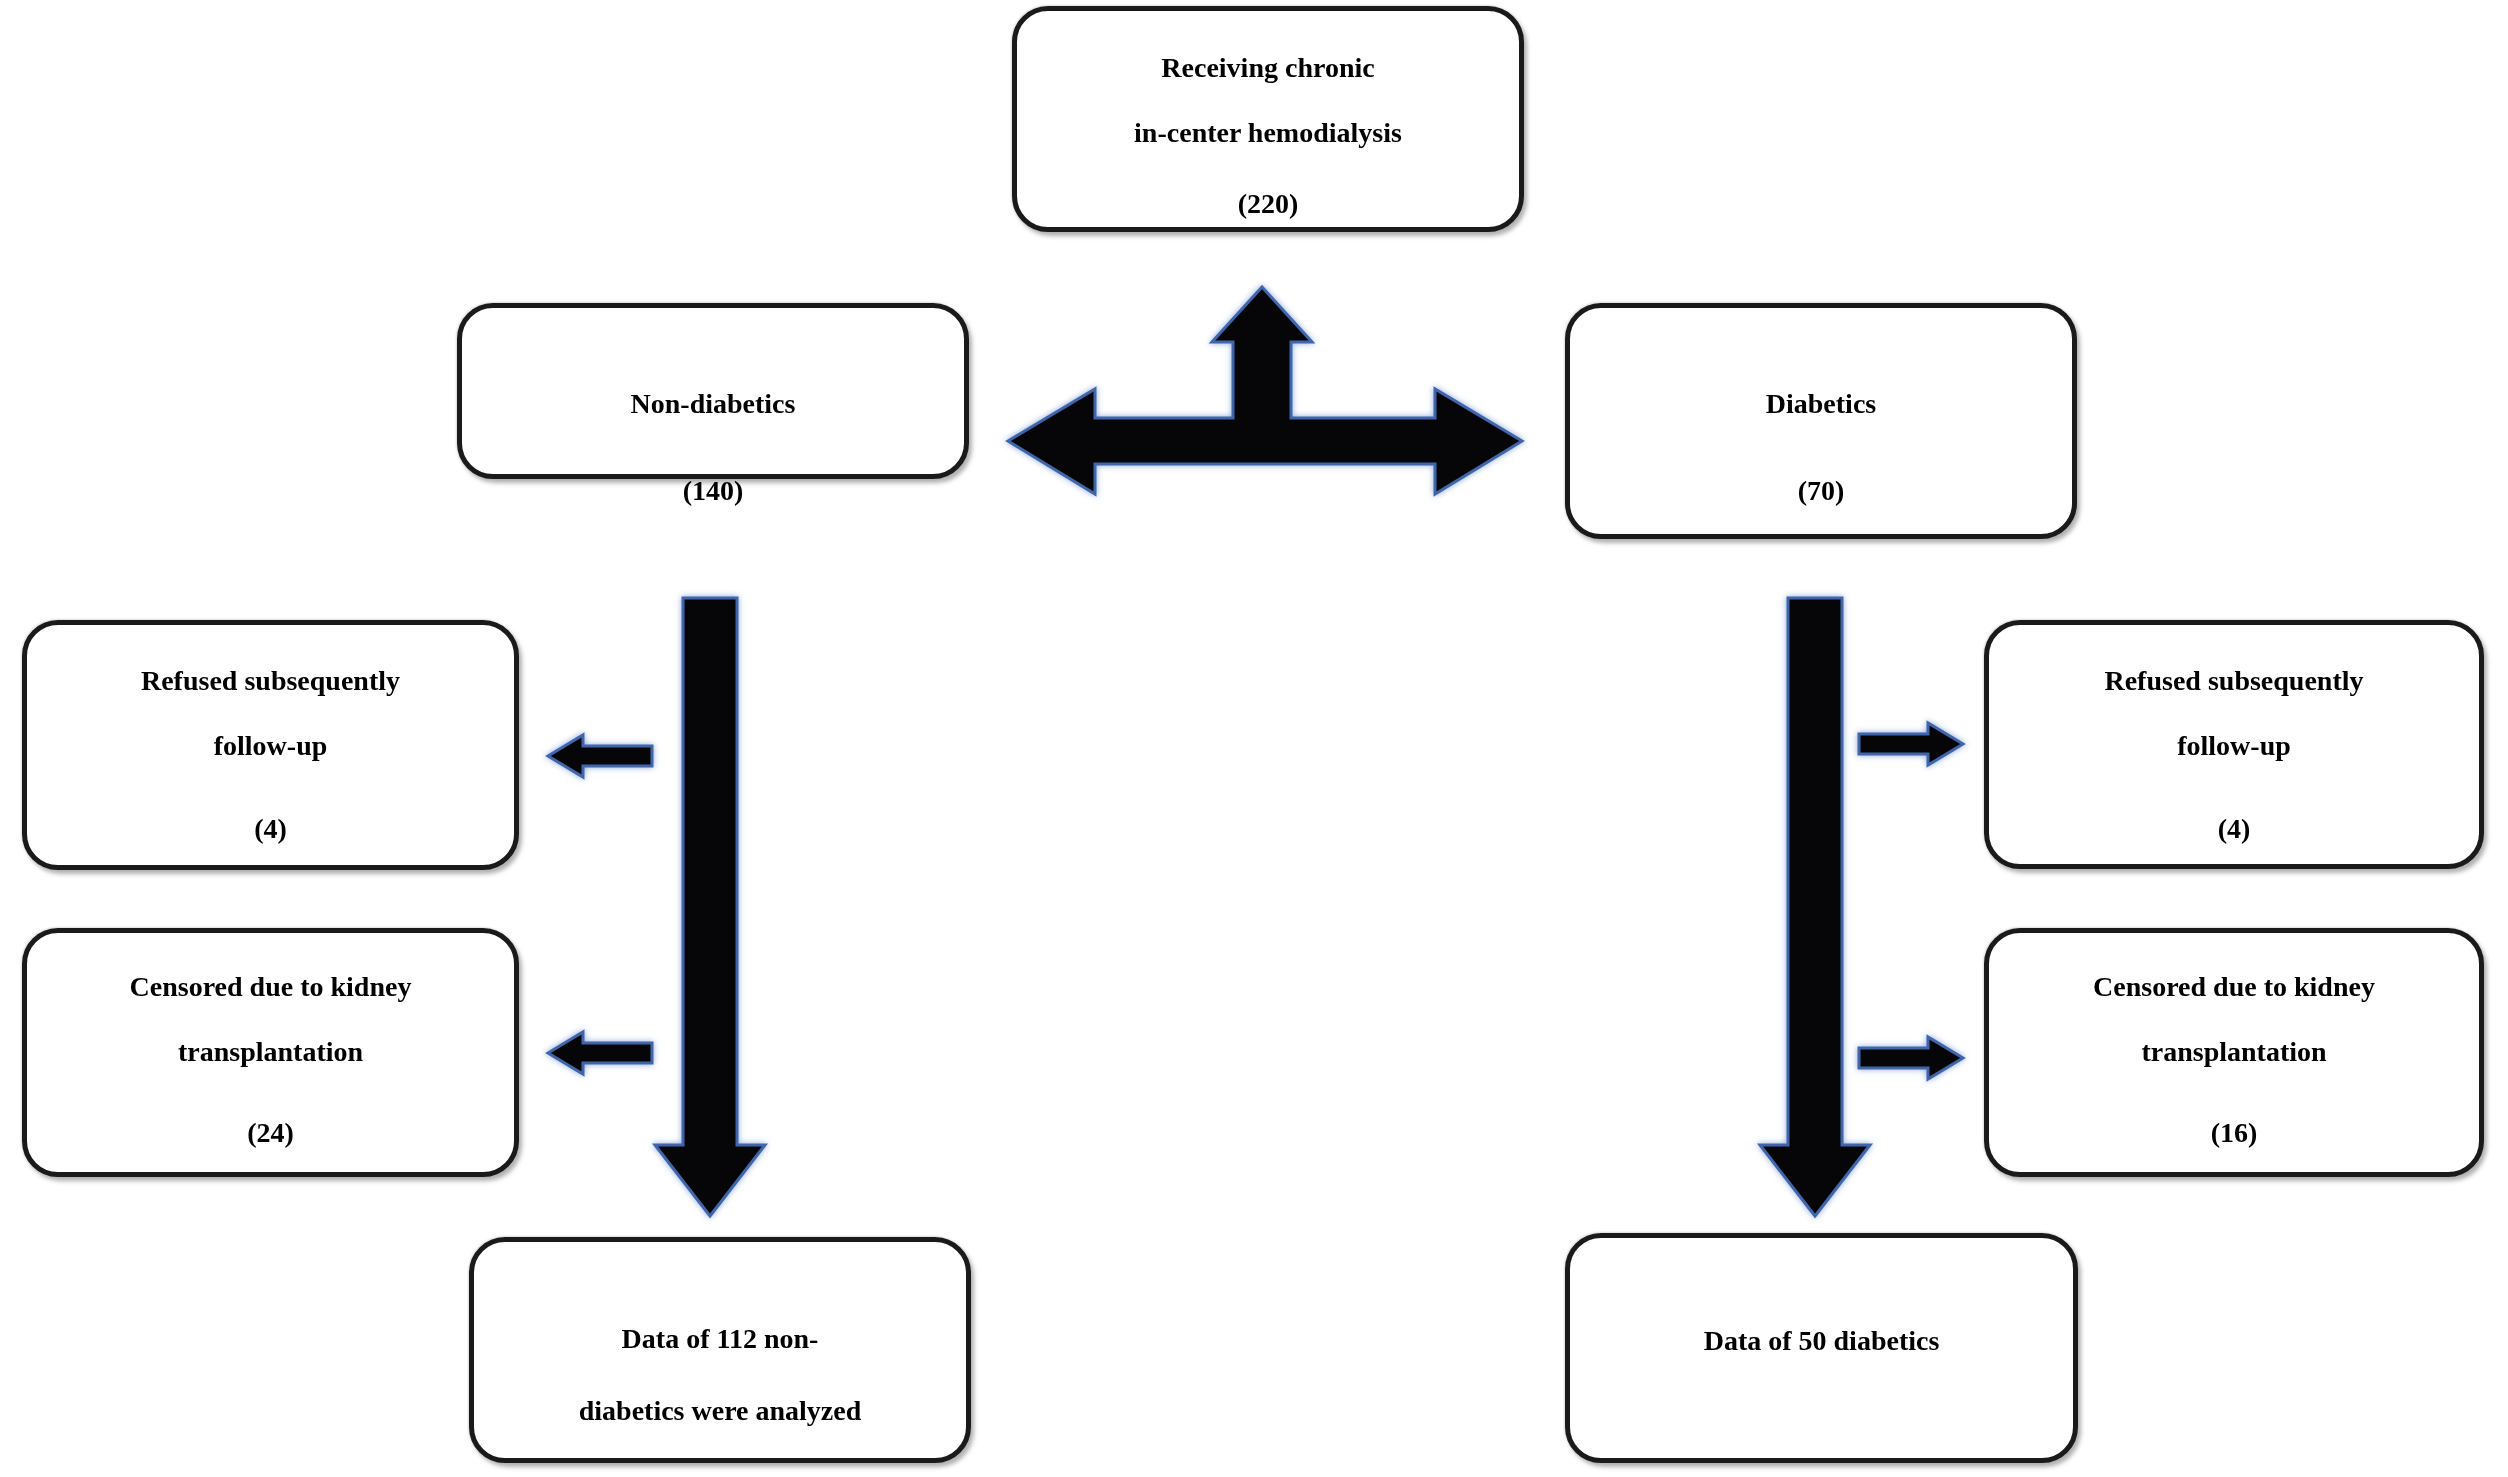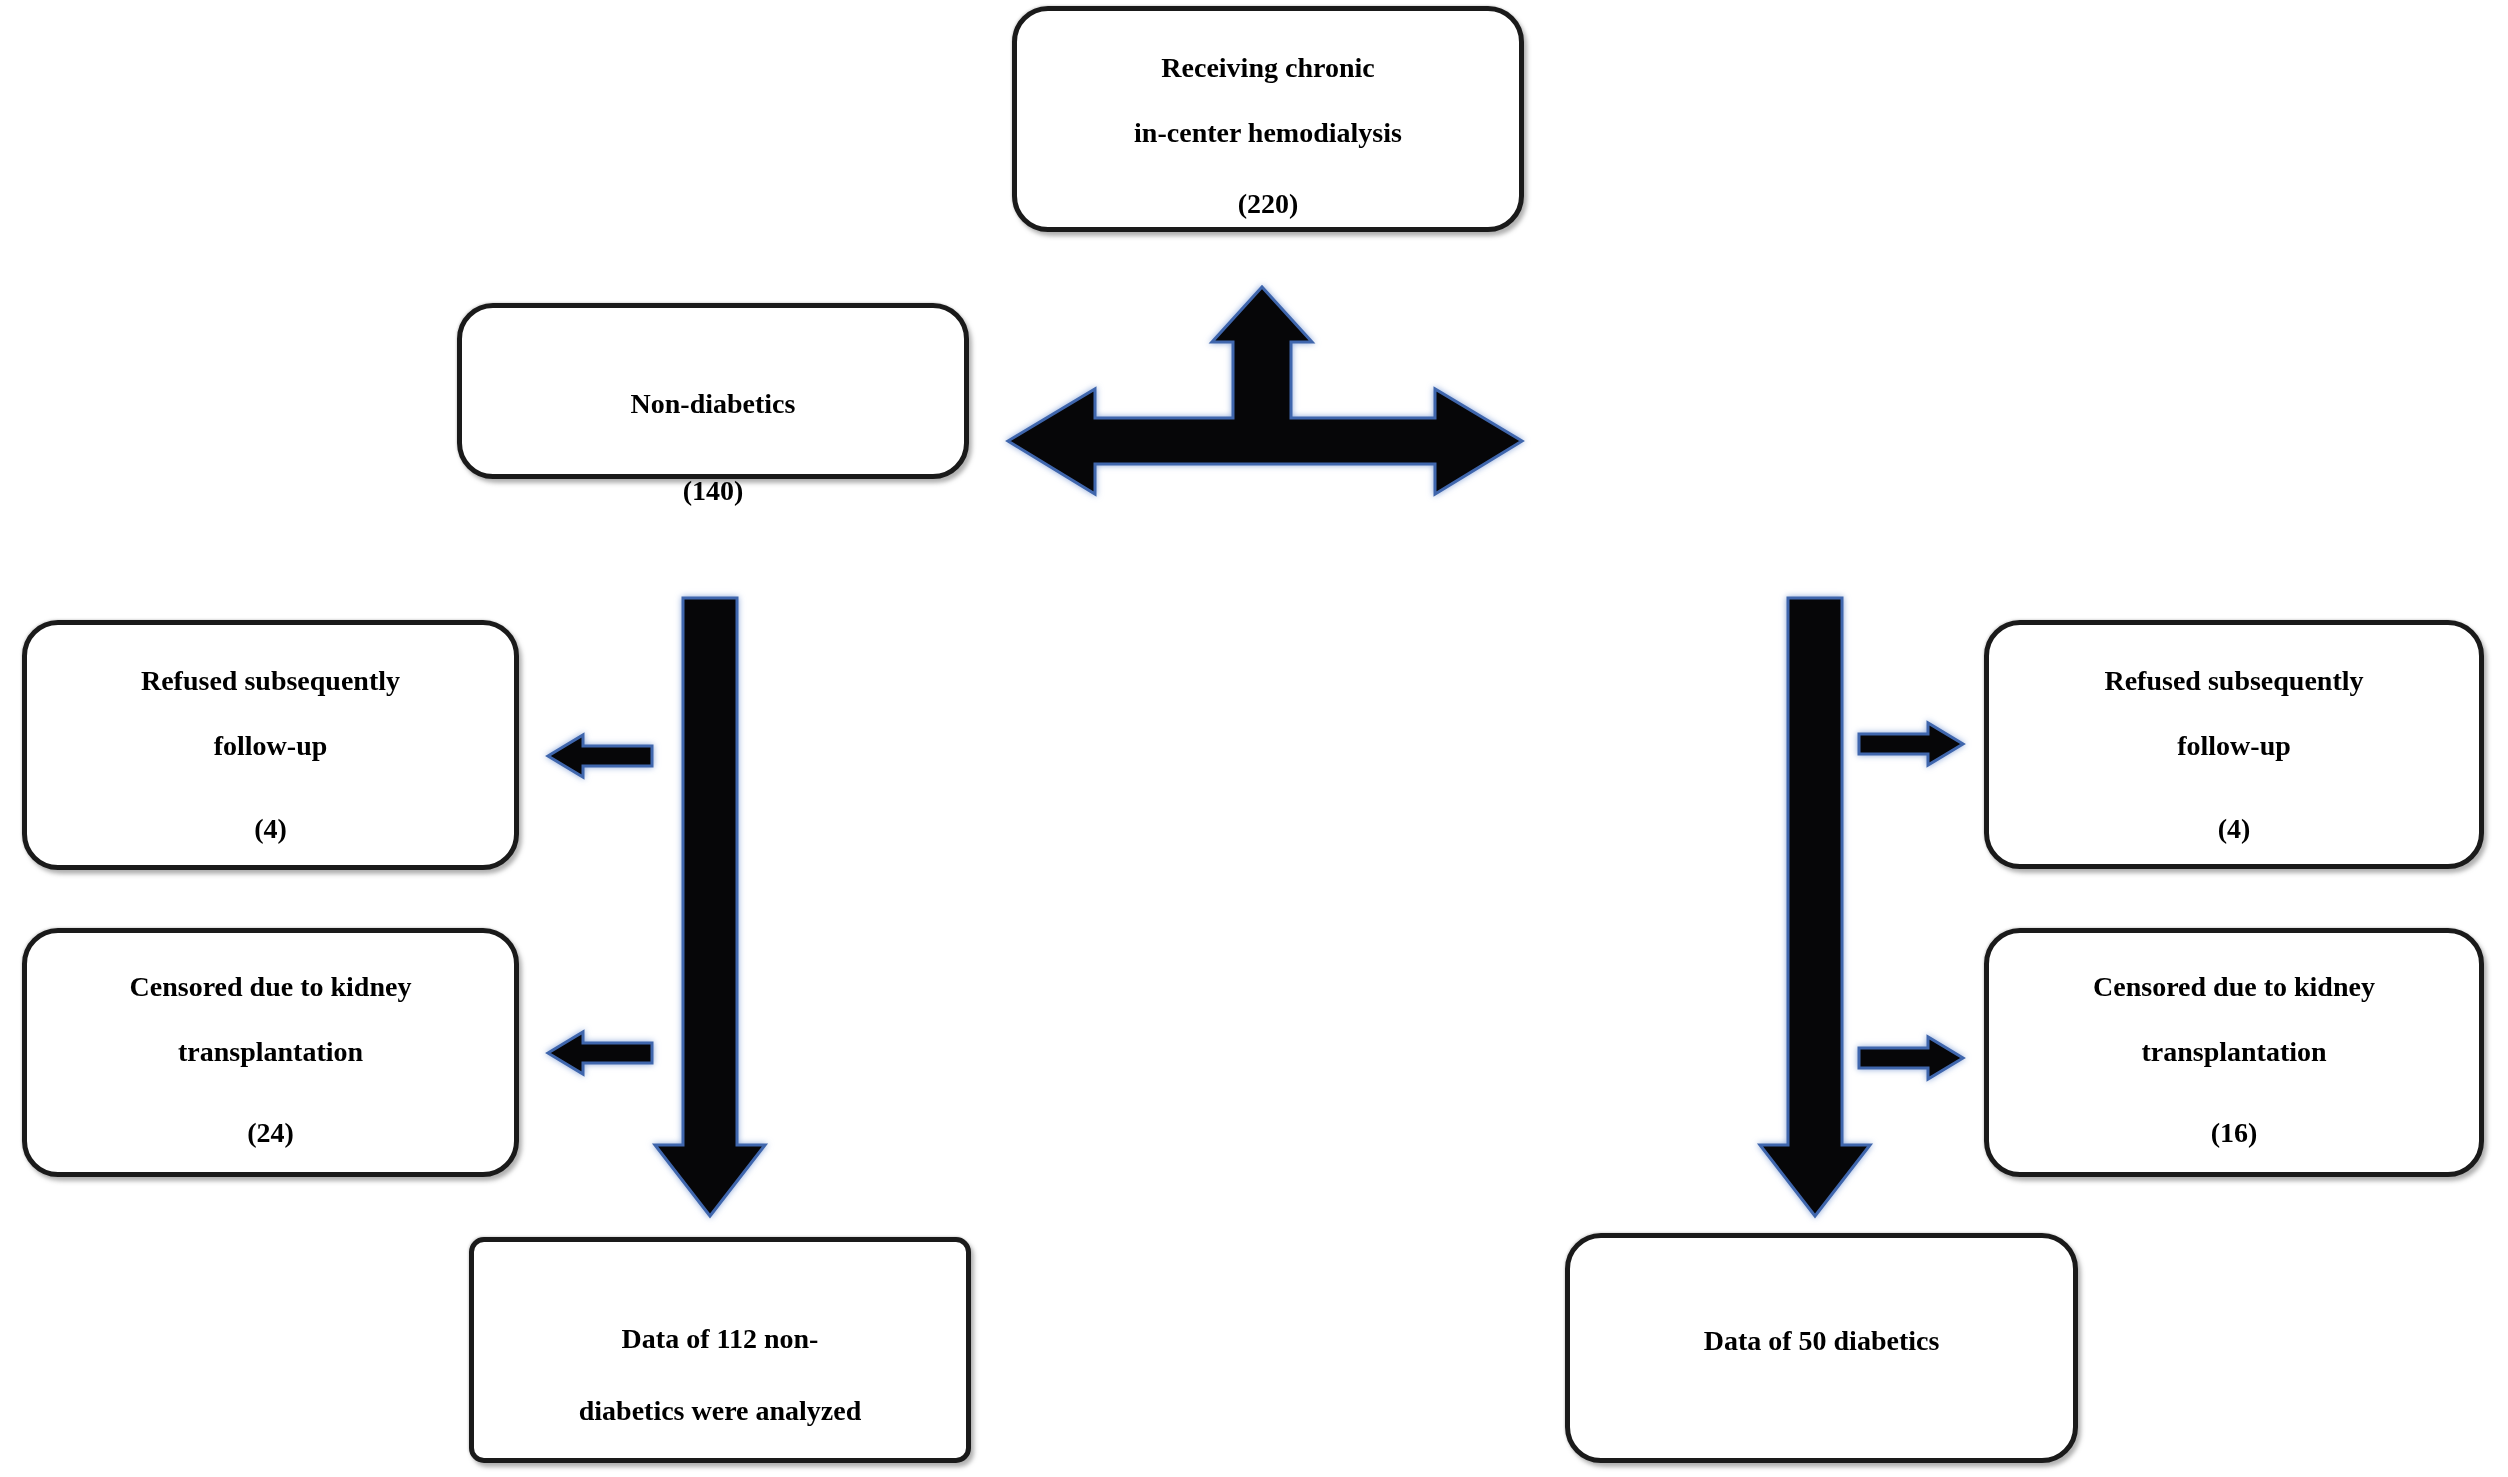--- a/index.html
+++ b/index.html
@@ -35,21 +35,21 @@
   .b-nondiab    { left: 457px;  top: 303px;  width: 512px; height: 176px; padding-top: 63px; }
   .b-nondiab .count { margin-top: 22px; }
   .b-diab       { left: 1565px; top: 303px;  width: 512px; height: 236px; padding-top: 63px; }
   .b-diab .count { margin-top: 22px; }
   .b-refused-l  { left: 22px;   top: 620px;  width: 497px; height: 250px; padding-top: 23px; }
   .b-censored-l { left: 22px;   top: 928px;  width: 497px; height: 249px; padding-top: 21px; }
   .b-refused-r  { left: 1984px; top: 620px;  width: 500px; height: 249px; padding-top: 23px; }
   .b-censored-r { left: 1984px; top: 928px;  width: 500px; height: 249px; padding-top: 21px; }
   .b-refused-l .count, .b-refused-r .count   { margin-top: 18px; }
   .b-censored-l .count, .b-censored-r .count { margin-top: 16px; }
-  .b-result-l   { left: 469px;  top: 1237px; width: 502px; height: 226px; padding-top: 64px; border-radius: 15px; }
+  .b-result-l   { left: 469px;  top: 1237px; width: 502px; height: 226px; padding-top: 64px; }
   .b-result-r   { left: 1565px; top: 1233px; width: 513px; height: 230px; padding-top: 70px; }
   .b-result-l .bline + .bline, .b-result-r .bline + .bline { margin-top: 7px; }
   
   .arrow { position: absolute; filter: drop-shadow(0 0 3px rgba(85,125,200,0.65)); }
   .arrow path {
     fill: var(--arrow-fill, #060608);
     stroke: var(--arrow-outline, #3f66ad);
     stroke-width: 3;
     stroke-linejoin: miter;
   }
@@ -94,20 +94,24 @@
     <div class="bline">Receiving chronic</div>
     <div class="bline">in-center hemodialysis</div>
     <div class="bline count">(220)</div>
   </div>
 
   <div class="box b-nondiab">
     <div class="bline">Non-diabetics</div>
     <div class="bline count">(140)</div>
   </div>
 
+  <div class="box b-diab">
+    <div class="bline">Diabetics</div>
+    <div class="bline count">(70)</div>
+  </div>
 
   <div class="box b-refused-l">
     <div class="bline">Refused subsequently</div>
     <div class="bline">follow-up</div>
     <div class="bline count">(4)</div>
   </div>
 
   <div class="box b-censored-l">
     <div class="bline">Censored due to kidney</div>
     <div class="bline">transplantation</div>

